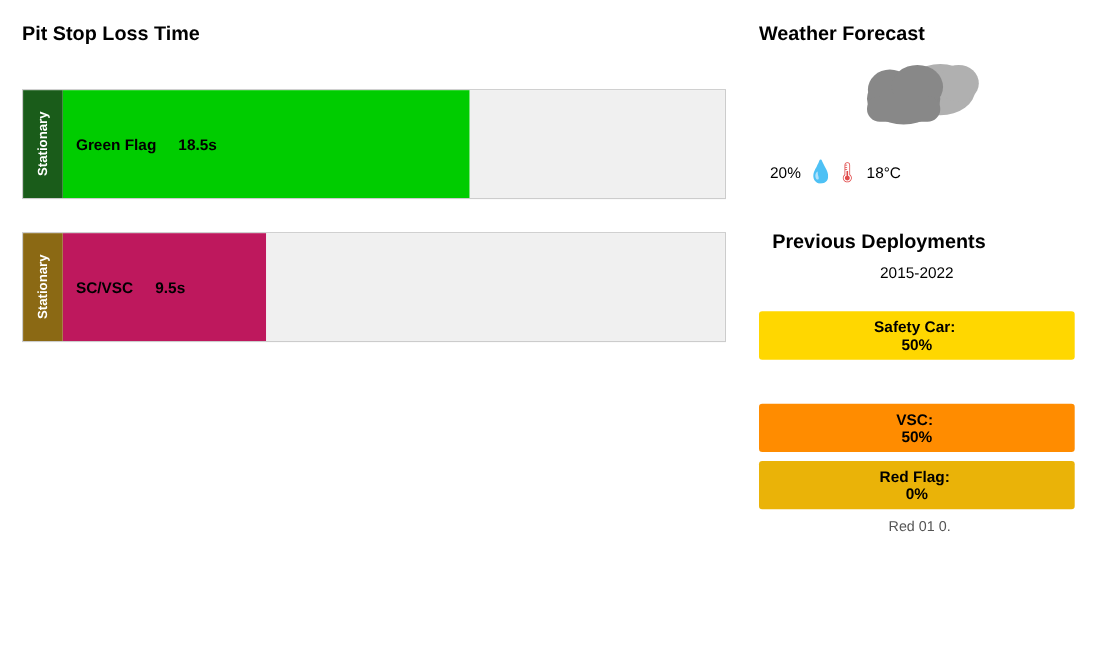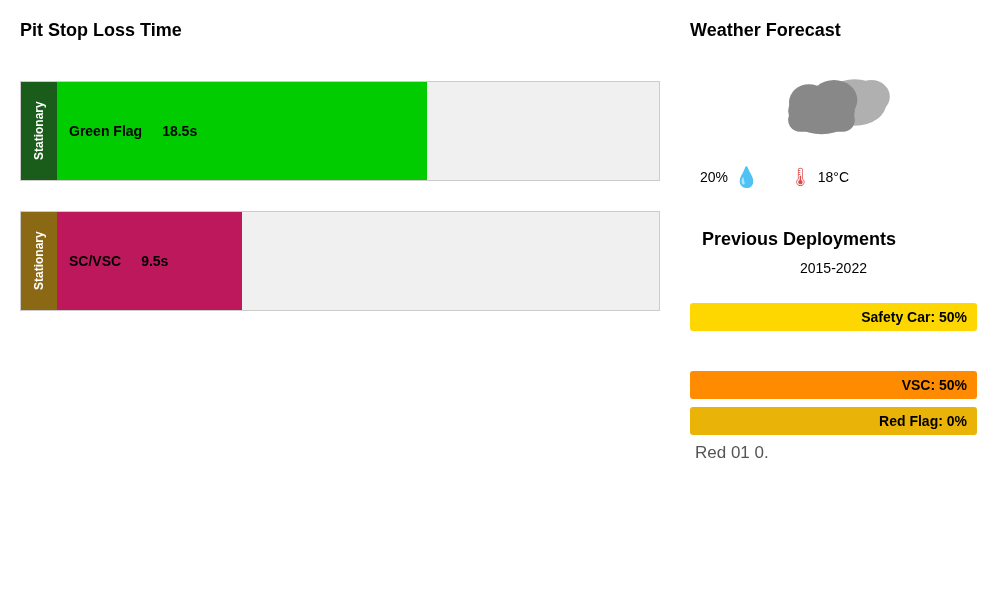--- a/index.html
+++ b/index.html
@@ -89,40 +89,39 @@
       flex-direction: column;
     }
 
     .weather-section {
       margin-bottom: 30px;
     }
 
     .weather-title {
       font-size: 18px;
       font-weight: bold;
-      margin-bottom: 24px;
+      margin-bottom: 3px;
     }
 
     .cloud-container {
       display: flex;
       justify-content: center;
       margin-bottom: 20px;
       position: relative;
       height: 80px;
     }
 
     .cloud-svg {
       width: 120px;
       height: 75px;
     }
 
     .weather-stats {
       display: flex;
       align-items: center;
-      gap: 30px;
       padding-left: 10px;
       margin-top: 5px;
     }
 
     .weather-stat {
       display: flex;
       align-items: center;
       gap: 6px;
       font-size: 14px;
     }
@@ -157,31 +156,33 @@
     .deployment-bar {
       display: flex;
       align-items: center;
       justify-content: flex-end;
       border-radius: 3px;
       padding: 6px 10px;
       margin-bottom: 8px;
       font-size: 14px;
       font-weight: bold;
       color: #000;
+      flex-direction: column;
     }
 
     .deployment-bar.safety-car { background: #FFD700; }
     .deployment-bar.vsc { background: #FF8C00; margin-top: 40px; }
     .deployment-bar.red-flag { background: #eab308; }
 
     .red-text {
-      font-size: 17px;
+      font-size: 13px;
       color: #555;
       margin-top: 5px;
       padding-left: 5px;
+      text-align: center;
     }
   </style>
 </head>
 <body>
 
 <div class="main-container">
 
   <div class="left-panel">
     <div class="section-title">Pit Stop Loss Time</div>
 

